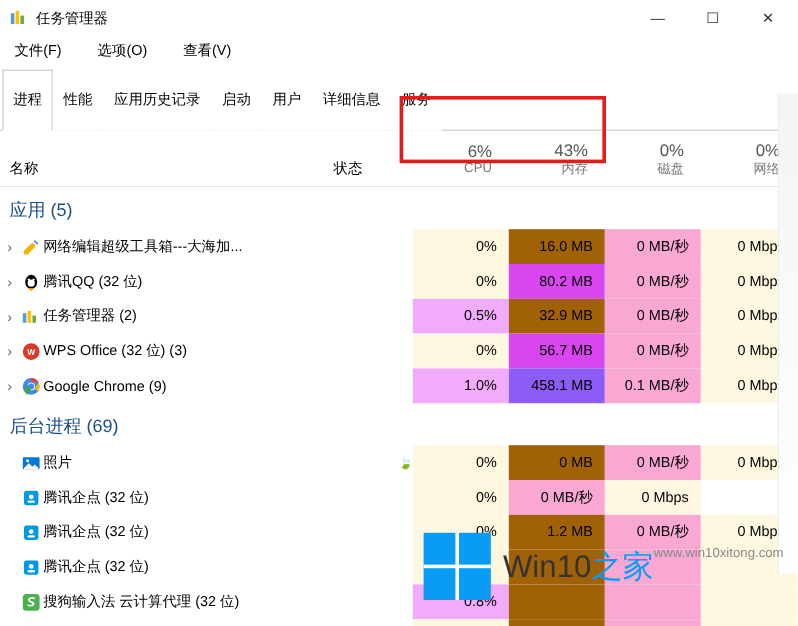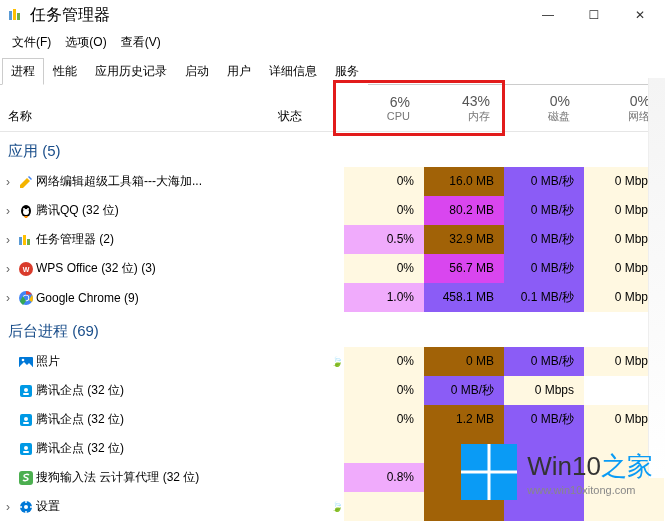--- a/index.html
+++ b/index.html
@@ -1,24 +1,24 @@
 <!DOCTYPE html>
 <html><head>
 <meta charset="utf-8">
 <style>
 html,body{margin:0;padding:0;font-family:"Microsoft YaHei","Segoe UI",sans-serif;font-size:12px;color:#000;background:#fff;width:665px;height:522px;overflow:hidden;position:relative}
 .titlebar{display:flex;align-items:center;height:30px;padding:0 2px}
 .titlebar .app-icon{width:16px;height:16px;margin:0 6px;display:inline-flex;align-items:center;justify-content:center}
-.titlebar .title{flex:1;font-size:16px}
+.titlebar .title{flex:1;font-size:12px}
 .winctrls{display:flex}
 .winctrls div{width:46px;height:30px;display:flex;align-items:center;justify-content:center;color:#333}
-.menubar{display:flex;gap:2px;padding:2px 6px 4px 6px;font-size:12px}
+.menubar{display:flex;gap:18px;padding:2px 6px 4px 6px;font-size:12px}
 .menubar span{padding:2px 6px}
 .tabs{display:flex;border-bottom:1px solid #ccc;padding-left:2px}
-.tabs .tab{padding:4px 8px;font-size:12px;border:1px solid transparent;border-bottom:none;position:relative;top:1px;background:#fff}
+.tabs .tab{padding:16px 8px;font-size:12px;border:1px solid transparent;border-bottom:none;position:relative;top:1px;background:#fff}
 .tabs .tab.active{border-color:#ccc;border-bottom:1px solid #fff}
 .headerrow{display:flex;align-items:stretch;height:46px;border-bottom:1px solid #e6e6e6}
 .namecol{width:232px;display:flex;align-items:flex-end;padding:0 0 6px 8px}
 .statuscol{width:100px;display:flex;align-items:flex-end;justify-content:center;padding-bottom:6px}
 .metcol{width:70px;display:flex;flex-direction:column;align-items:flex-end;justify-content:center;padding-right:10px}
 .metcol .pct{font-size:14px;color:#555}
 .metcol .lbl{font-size:11px;color:#777}
 .redbox{position:absolute;border:3px solid #e21b1b;pointer-events:none}
 .body{overflow:hidden}
 .grouphdr{color:#1a4e8a;font-size:15px;padding:10px 0 6px 8px}
@@ -28,29 +28,29 @@
 .row .nm{flex:0 0 196px;white-space:nowrap;overflow:hidden;text-overflow:ellipsis}
 .row .st{width:100px}
 .row .leaf{width:12px;display:flex;justify-content:center;color:#2ca02c;font-size:10px}
 .cells{display:flex}
 .cell{width:70px;text-align:right;padding-right:10px;height:29px;line-height:29px;font-size:12px}
 .cpu0{background:#fff8e1}
 .cpu1{background:#f0abfc}
 .mem1{background:#a16207}
 .mem2{background:#d946ef}
 .mem3{background:#8b5cf6}
-.dsk0{background:#8b5cf6}
+.dsk0{background:#f9a8d4}
 .net0{background:#fff8e1}
 .scrollhint{position:absolute;right:0;top:78px;width:16px;height:400px;background:linear-gradient(#f4f4f4,#fff);border-left:1px solid #eee}
 .watermark{position:absolute;right:12px;bottom:22px;display:flex;align-items:center;gap:10px}
 .watermark .logo{width:56px;height:56px;background:#0a9bf5;position:relative}
 .watermark .logo::before,.watermark .logo::after{content:"";position:absolute;background:#fff}
 .watermark .logo::before{left:50%;top:0;width:3px;height:100%;transform:translateX(-50%)}
 .watermark .logo::after{top:50%;left:0;height:3px;width:100%;transform:translateY(-50%)}
-.watermark .txt{display:flex;flex-direction:column;align-items:flex-start}
+.watermark .txt{display:flex;flex-direction:row;align-items:flex-start}
 .watermark .big{font-size:26px;color:#333;font-weight:300}
 .watermark .big b{color:#0a9bf5;font-weight:400}
 .watermark .url{font-size:11px;color:#888}
 svg{display:block}
 </style>
 </head>
 <body>
 
 <div class="titlebar">
   <span class="app-icon">

